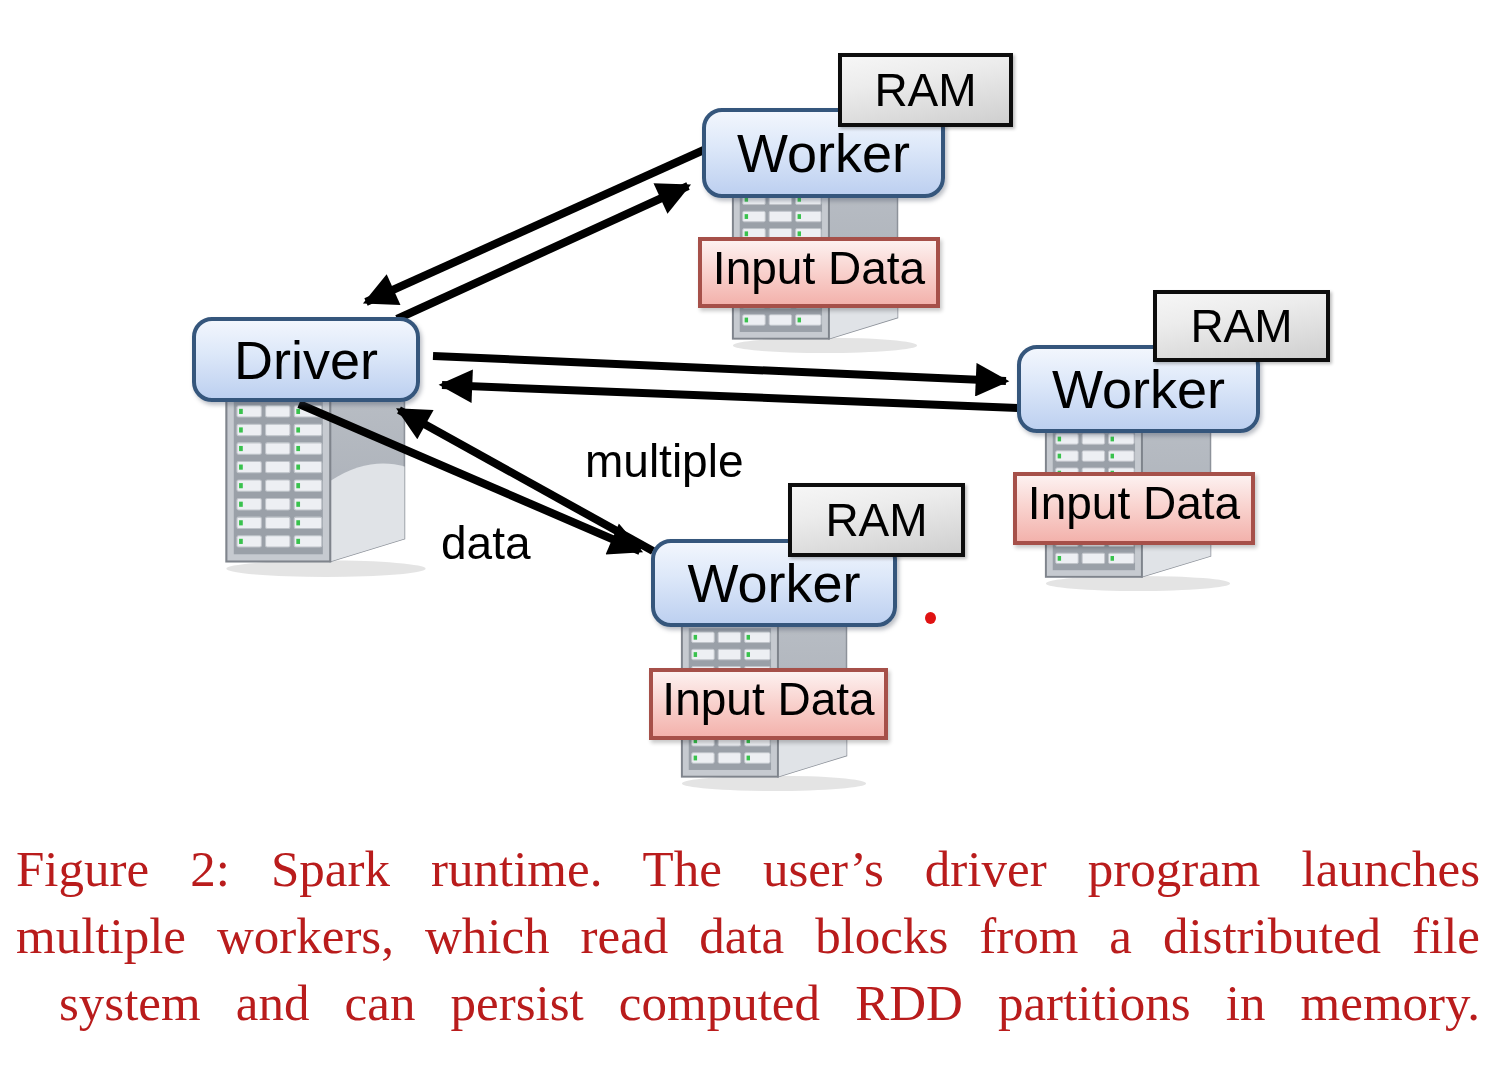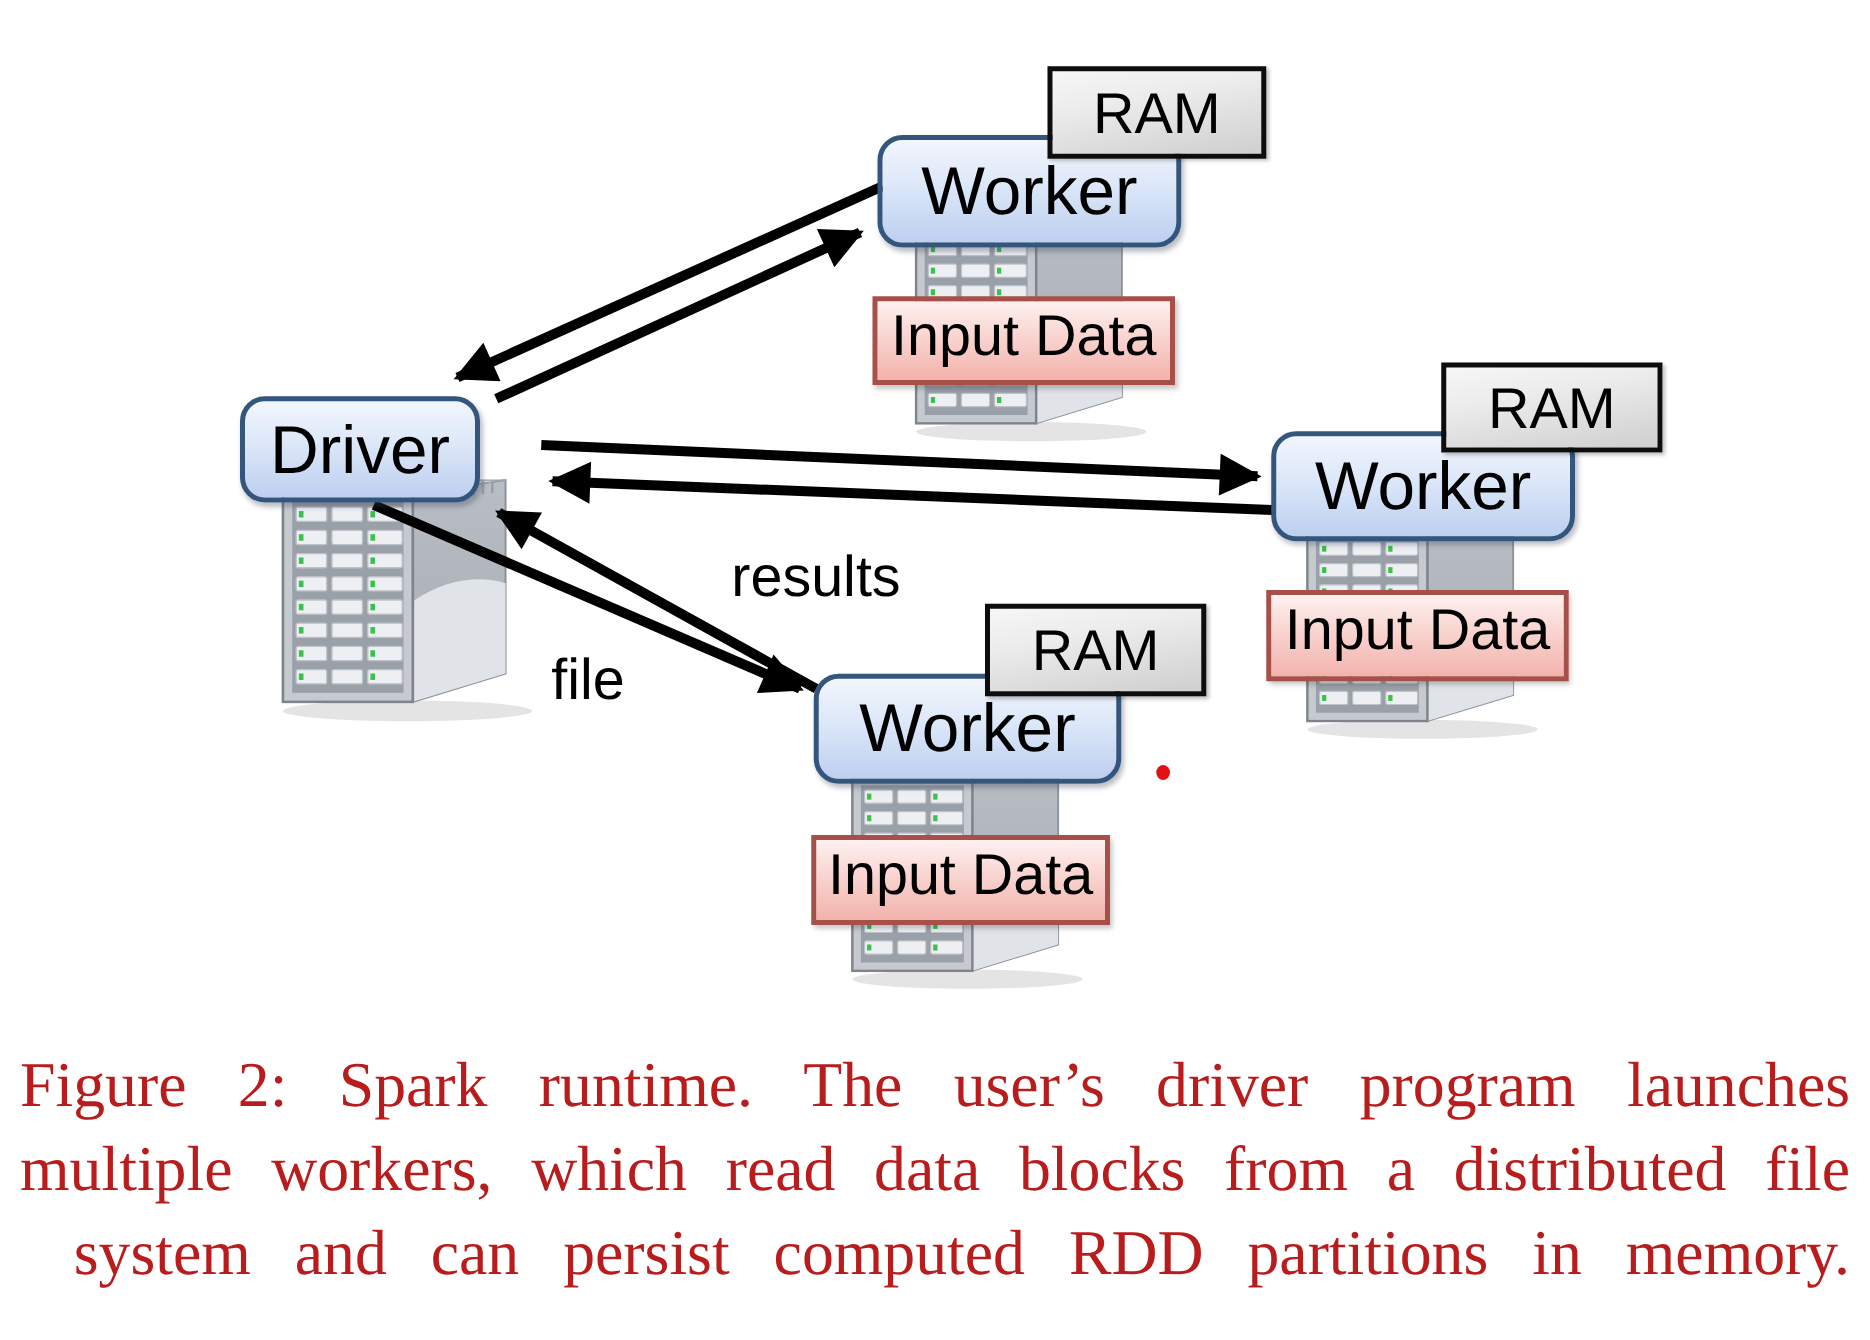--- a/index.html
+++ b/index.html
@@ -129,21 +129,21 @@
   <div class="ram" style="left:838px;top:53px;width:175px;height:74px">
     <span>RAM</span>
   </div>
   <div class="ram" style="left:1153px;top:290px;width:177px;height:72px">
     <span>RAM</span>
   </div>
   <div class="ram" style="left:788px;top:483px;width:177px;height:74px">
     <span>RAM</span>
   </div>
 
-  <div class="node" style="left:192px;top:317px;width:192px;height:85px">
+  <div class="node" style="left:192px;top:317px;width:228px;height:85px">
     <span>Driver</span>
   </div>
   <div class="node" style="left:702px;top:108px;width:243px;height:90px">
     <span>Worker</span>
   </div>
   <div class="node" style="left:1017px;top:345px;width:243px;height:88px">
     <span>Worker</span>
   </div>
   <div class="node" style="left:651px;top:539px;width:246px;height:88px">
     <span>Worker</span>
@@ -152,22 +152,22 @@
   <div class="input-data" style="left:698px;top:237px;width:242px;height:71px">
     <span>Input Data</span>
   </div>
   <div class="input-data" style="left:1013px;top:472px;width:242px;height:73px">
     <span>Input Data</span>
   </div>
   <div class="input-data" style="left:649px;top:668px;width:239px;height:72px">
     <span>Input Data</span>
   </div>
 
-  <div class="edge-label" style="left:585px;top:438px">results</div>
-  <div class="edge-label" style="left:441px;top:520px">file</div>
+  <div class="edge-label" style="left:585px;top:438px">multiple</div>
+  <div class="edge-label" style="left:441px;top:520px">data</div>
 
   <div class="red-dot" style="left:925px;top:612px"></div>
 
   <div class="caption">
     <div class="cl">Figure 2: Spark runtime. The user’s driver program launches</div>
     <div class="cl">multiple workers, which read data blocks from a distributed file</div>
     <div class="cl">system and can persist computed RDD partitions in memory.</div>
   </div>
 
 </div>

